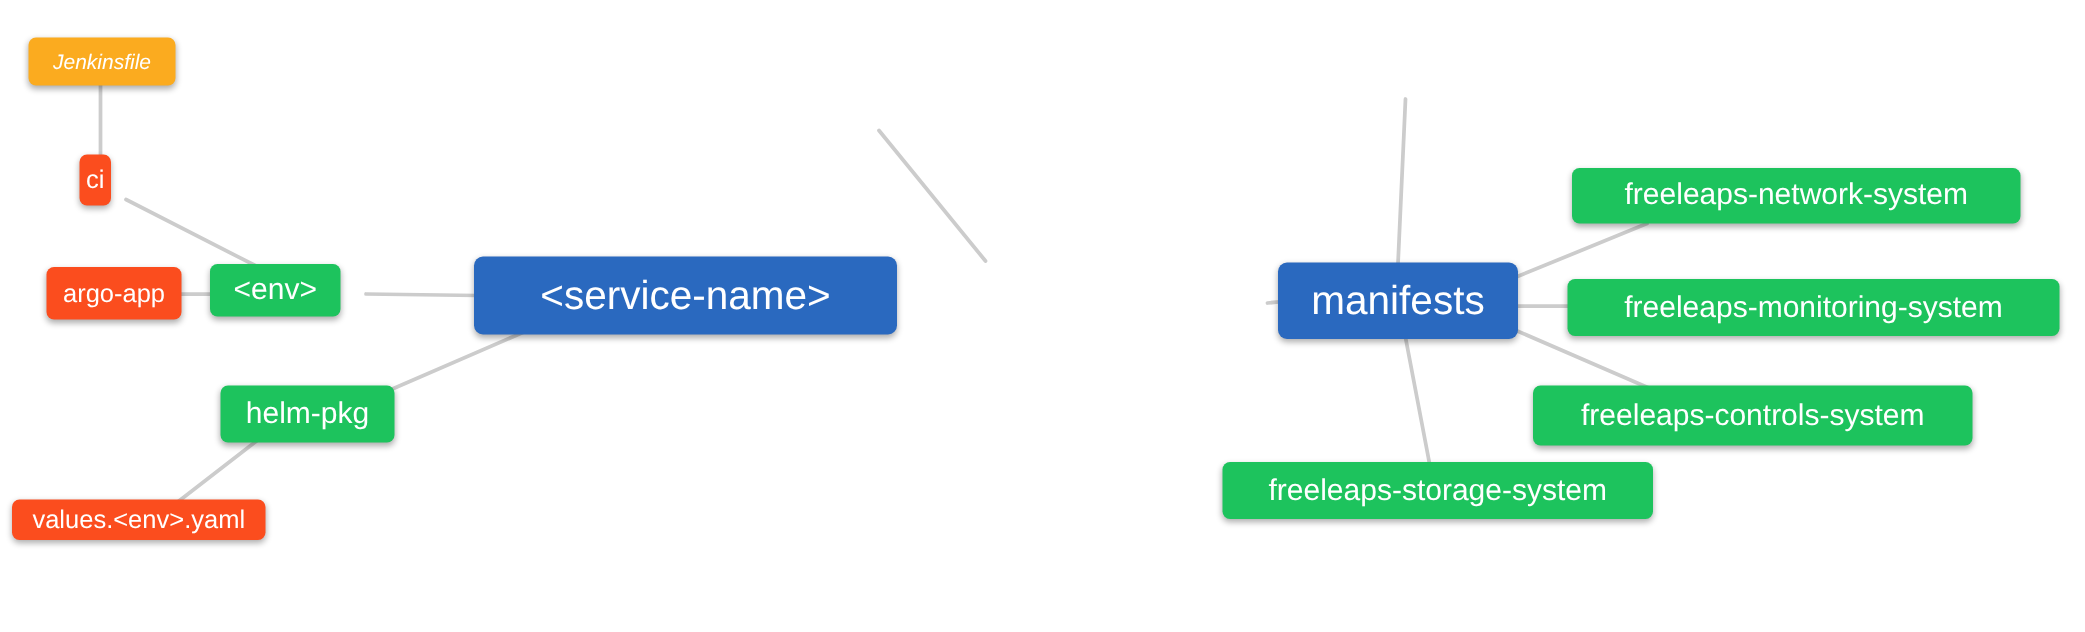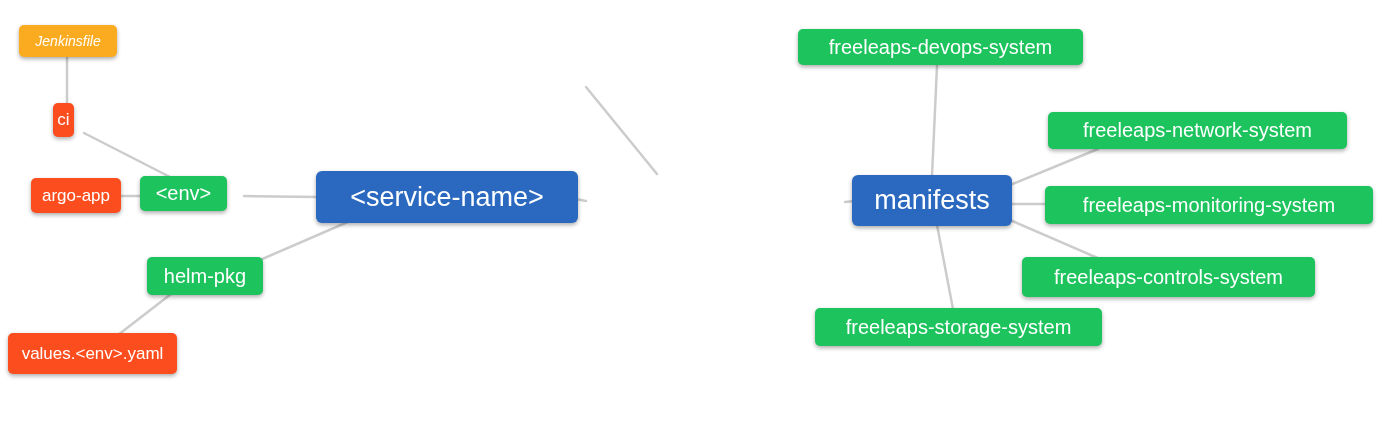--- a/index.html
+++ b/index.html
@@ -46,39 +46,38 @@
     <line x1="845" y1="202" x2="855" y2="201"></line>
     <line x1="932" y1="176" x2="937" y2="66"></line>
     <line x1="1010" y1="185" x2="1098" y2="149"></line>
     <line x1="1010" y1="204" x2="1047" y2="204"></line>
     <line x1="1010" y1="220" x2="1100" y2="259"></line>
     <line x1="937" y1="225" x2="953" y2="309"></line>
   </svg>
 
 
 
-  <div class="node depth1" style="left:316px;top:171px;width:262px;height:52px">&lt;service-name&gt;</div>
+  <div class="node depth1" style="left:316px;top:171px;width:282px;height:52px">&lt;service-name&gt;</div>
 
   <div class="node depth1" style="left:852px;top:175px;width:160px;height:51px">manifests</div>
 
   <div class="node depth2" style="left:140px;top:176px;width:87px;height:35px">&lt;env&gt;</div>
 
   <div class="node depth2" style="left:147px;top:257px;width:116px;height:38px">helm-pkg</div>
 
-  <div class="node depth2" style="left:798px;top:29px;width:285px;height:36px">freeleaps-devops-system</div>
 
   <div class="node depth2" style="left:1048px;top:112px;width:299px;height:37px">freeleaps-network-system</div>
 
   <div class="node depth2" style="left:1045px;top:186px;width:328px;height:38px">freeleaps-monitoring-system</div>
 
   <div class="node depth2" style="left:1022px;top:257px;width:293px;height:40px">freeleaps-controls-system</div>
 
   <div class="node depth2" style="left:815px;top:308px;width:287px;height:38px">freeleaps-storage-system</div>
 
   <div class="node depth3" style="left:53px;top:103px;width:21px;height:34px">ci</div>
 
   <div class="node depth3" style="left:31px;top:178px;width:90px;height:35px">argo-app</div>
 
-  <div class="node depth3" style="left:8px;top:333px;width:169px;height:41px">values.&lt;env&gt;.yaml</div>
+  <div class="node depth3" style="left:8px;top:333px;width:169px;height:27px">values.&lt;env&gt;.yaml</div>
 
   <div class="node depth4" style="left:19px;top:25px;width:98px;height:32px">Jenkinsfile</div>
 
 </div>
 
 </body></html>

